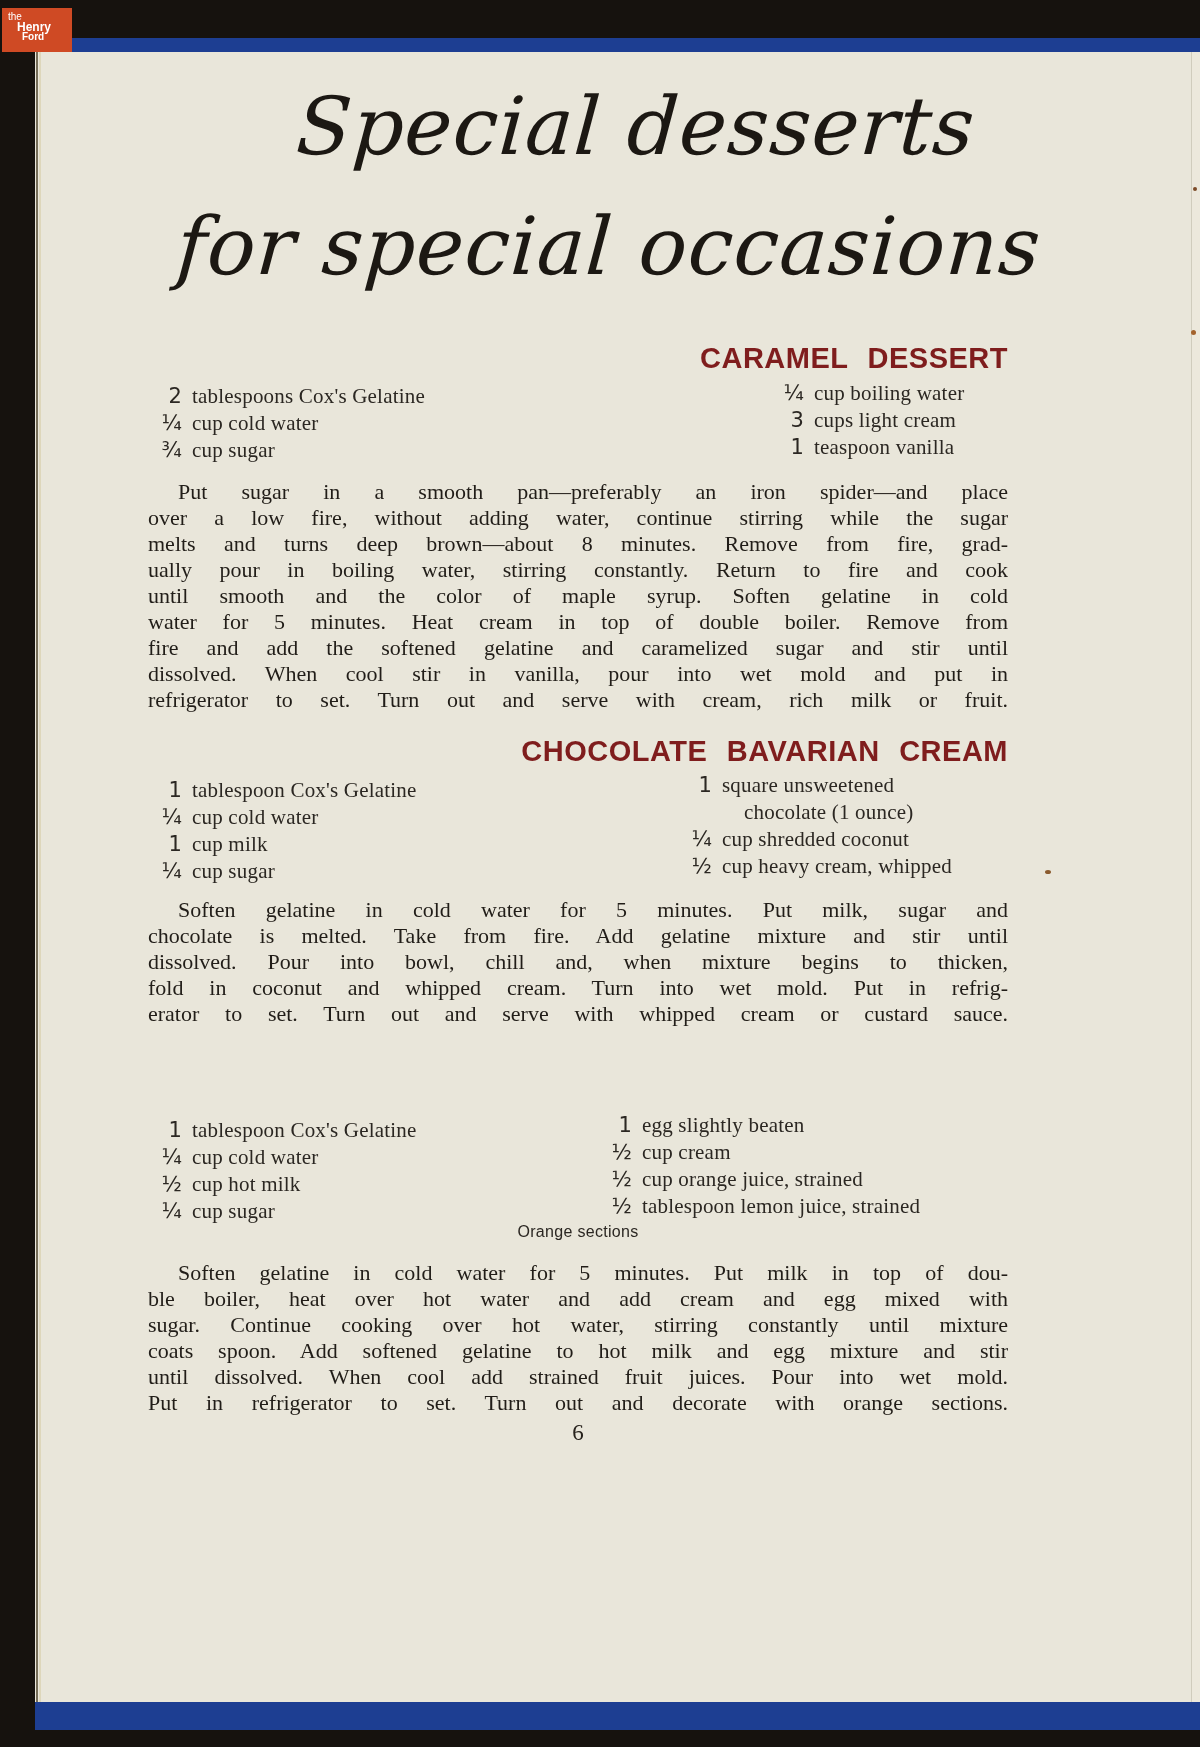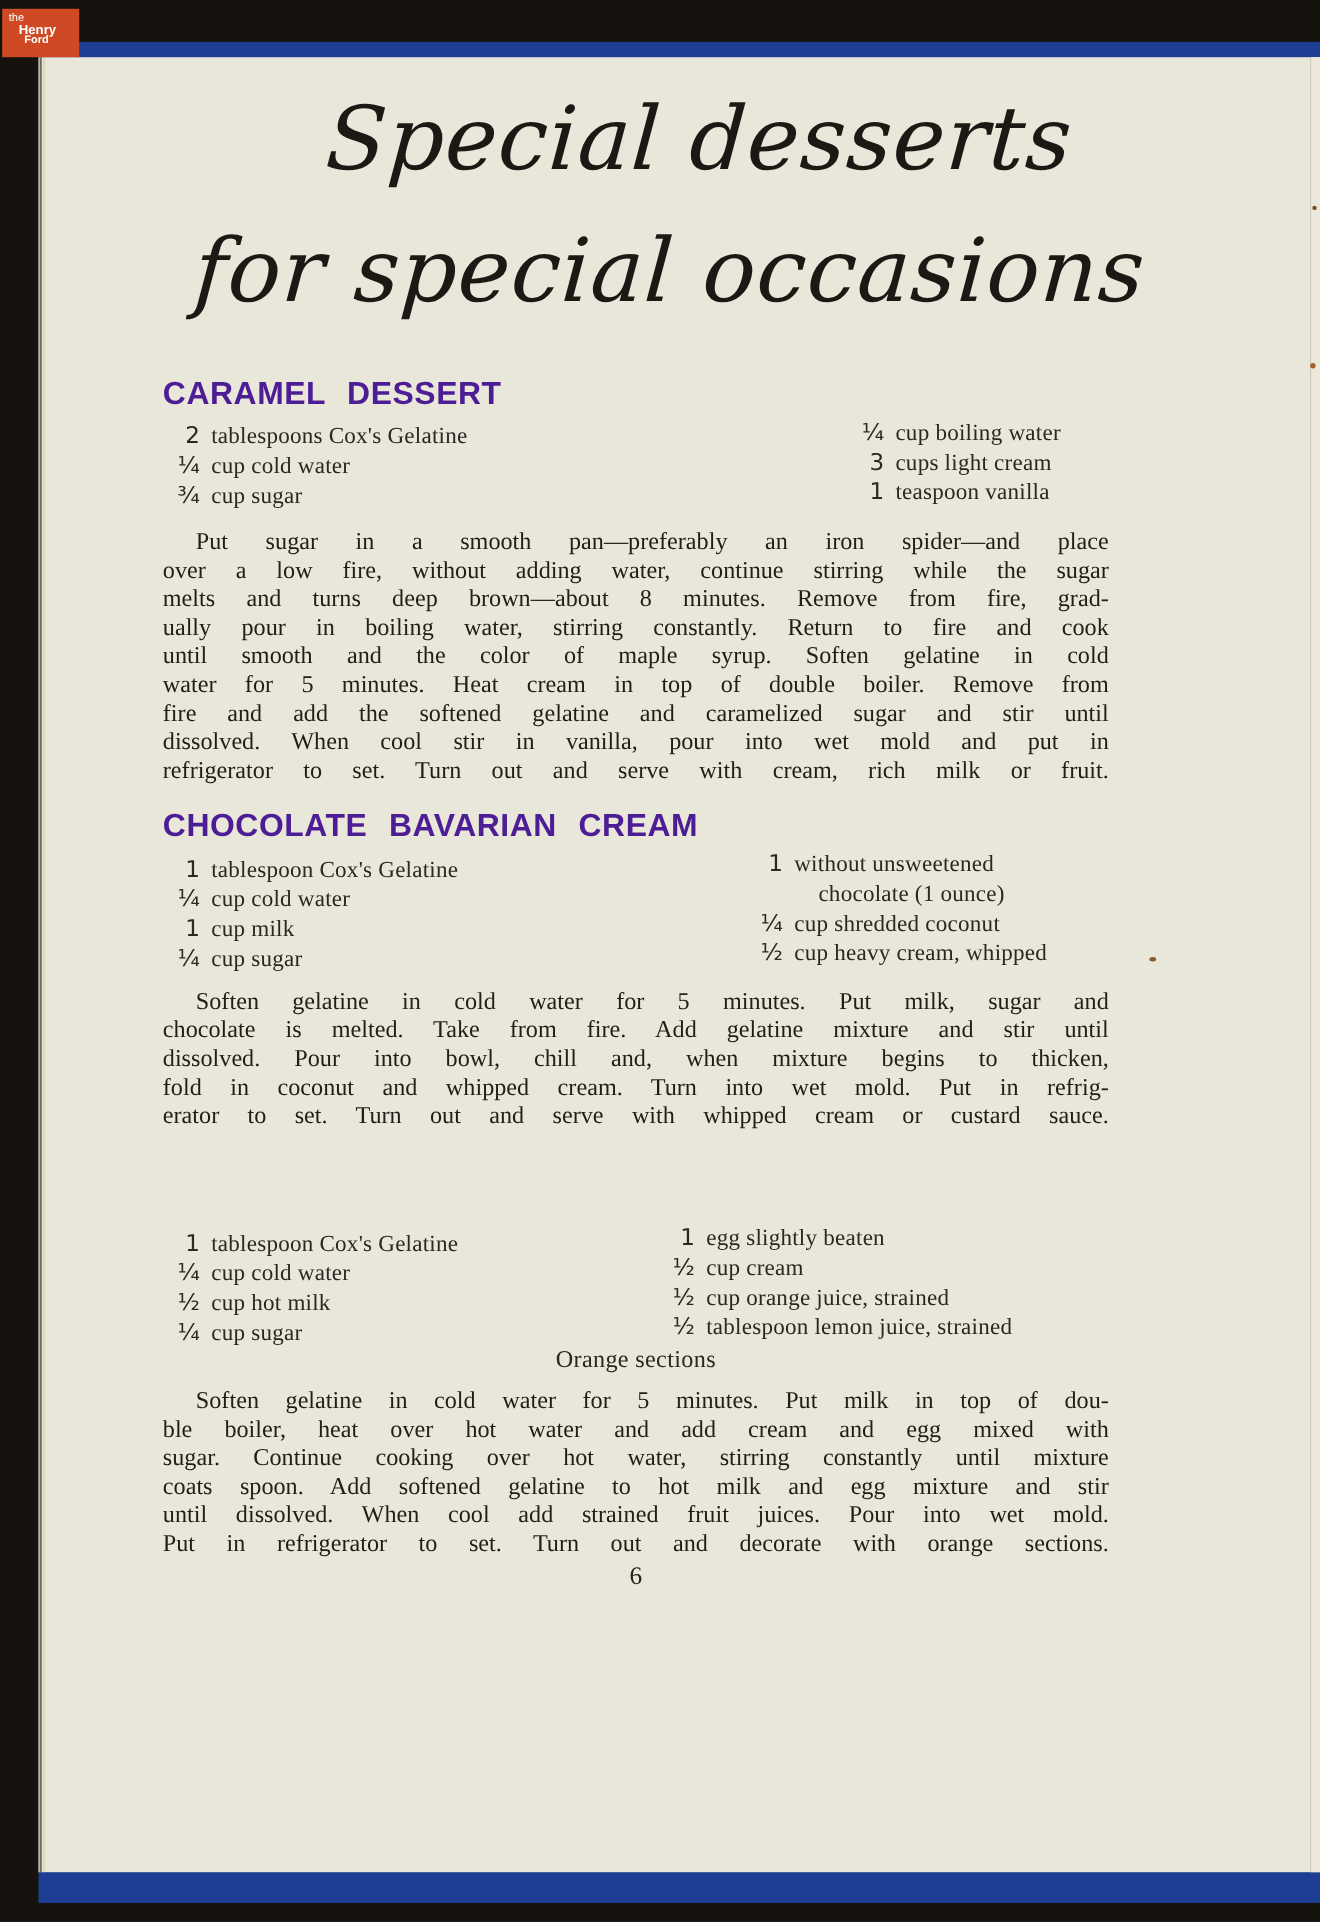--- a/index.html
+++ b/index.html
@@ -15,35 +15,35 @@
   .edge-line{position:absolute;left:1156px;top:0;width:1px;height:100%;background:#d0ccbd;}
   .edge-band{position:absolute;left:1157px;top:0;width:8px;height:100%;background:#ece8dc;}
   .speck{position:absolute;border-radius:50%;}
 
   .script-title{position:absolute;font-family:"DejaVu Serif",serif;font-style:italic;font-weight:400;
     color:#1c1813;transform:skewX(-4deg);white-space:nowrap;letter-spacing:1px;}
   .title1{left:262px;top:28px;font-size:80px;}
   .title2{left:142px;top:148px;font-size:80px;}
 
   .content{position:absolute;left:113px;top:0;width:860px;height:100%;}
-  .rhead{position:absolute;left:0;width:100%;margin:0;text-align:left;
+  .rhead{position:absolute;left:0;width:100%;margin:0;text-align:right;
     font-family:"Liberation Sans",sans-serif;font-weight:700;font-size:29px;line-height:31px;
-    letter-spacing:.5px;word-spacing:11px;color:#4c1d95;}
+    letter-spacing:.5px;word-spacing:11px;color:#7f1d1d;}
   .ingwrap{position:absolute;left:0;width:100%;}
   .ingcol{position:absolute;top:0;}
   .irow{display:grid;grid-template-columns:34px auto;column-gap:10px;height:27px;align-items:baseline;
     font-size:21px;color:var(--ink_sans);letter-spacing:.2px;}
   .qty{text-align:right;font-family:"DejaVu Sans",sans-serif;font-size:21px;}
   .iname{white-space:nowrap;font-family:Liberation Serif, serif;}
   .cont .iname{padding-left:22px;}
   .para{position:absolute;left:0;width:100%;font-family:"Liberation Serif",serif;font-size:22px;color:var(--ink_serif);}
   .pline{height:26px;line-height:26px;text-align:justify;text-align-last:justify;}
   .pline.first{padding-left:30px;font-family:Liberation Serif, serif;}
-  .centernote{position:absolute;left:0;width:100%;text-align:center;font-size:22px;
-    letter-spacing:.3px;color:var(--ink_sans);font-family:Liberation Serif, serif;}
+  .centernote{position:absolute;left:0;width:100%;text-align:center;font-size:16px;
+    letter-spacing:.3px;color:var(--ink_sans);font-family:Liberation Sans, sans-serif;}
   .pagenum{position:absolute;top:1368px;left:0;width:100%;text-align:center;
     font-family:"Liberation Serif",serif;font-size:23px;color:#27221c;}
 
   .logo{position:absolute;left:2px;top:8px;width:70px;height:44px;background:var(--logo_orange);
     color:var(--logo_text);font-family:"Liberation Sans",sans-serif;z-index:5;}
   .logo .the{position:absolute;left:6px;top:3px;font-size:10px;font-weight:400;}
   .logo .henry{position:absolute;left:15px;top:12px;font-size:12px;font-weight:700;}
   .logo .ford{position:absolute;left:20px;top:23px;font-size:10px;font-weight:700;}
 </style>
 </head>
@@ -125,21 +125,21 @@
             <span class="iname">cup milk</span>
           </div>
           <div class="irow">
             <span class="qty">¼</span>
             <span class="iname">cup sugar</span>
           </div>
         </div>
         <div class="ingcol" style="left:530px;transform:translateY(-5px)">
           <div class="irow">
             <span class="qty">1</span>
-            <span class="iname">without unsweetened</span>
+            <span class="iname">square unsweetened</span>
           </div>
           <div class="irow cont">
             <span class="qty"></span>
             <span class="iname">chocolate (1 ounce)</span>
           </div>
           <div class="irow">
             <span class="qty">¼</span>
             <span class="iname">cup shredded coconut</span>
           </div>
           <div class="irow">

